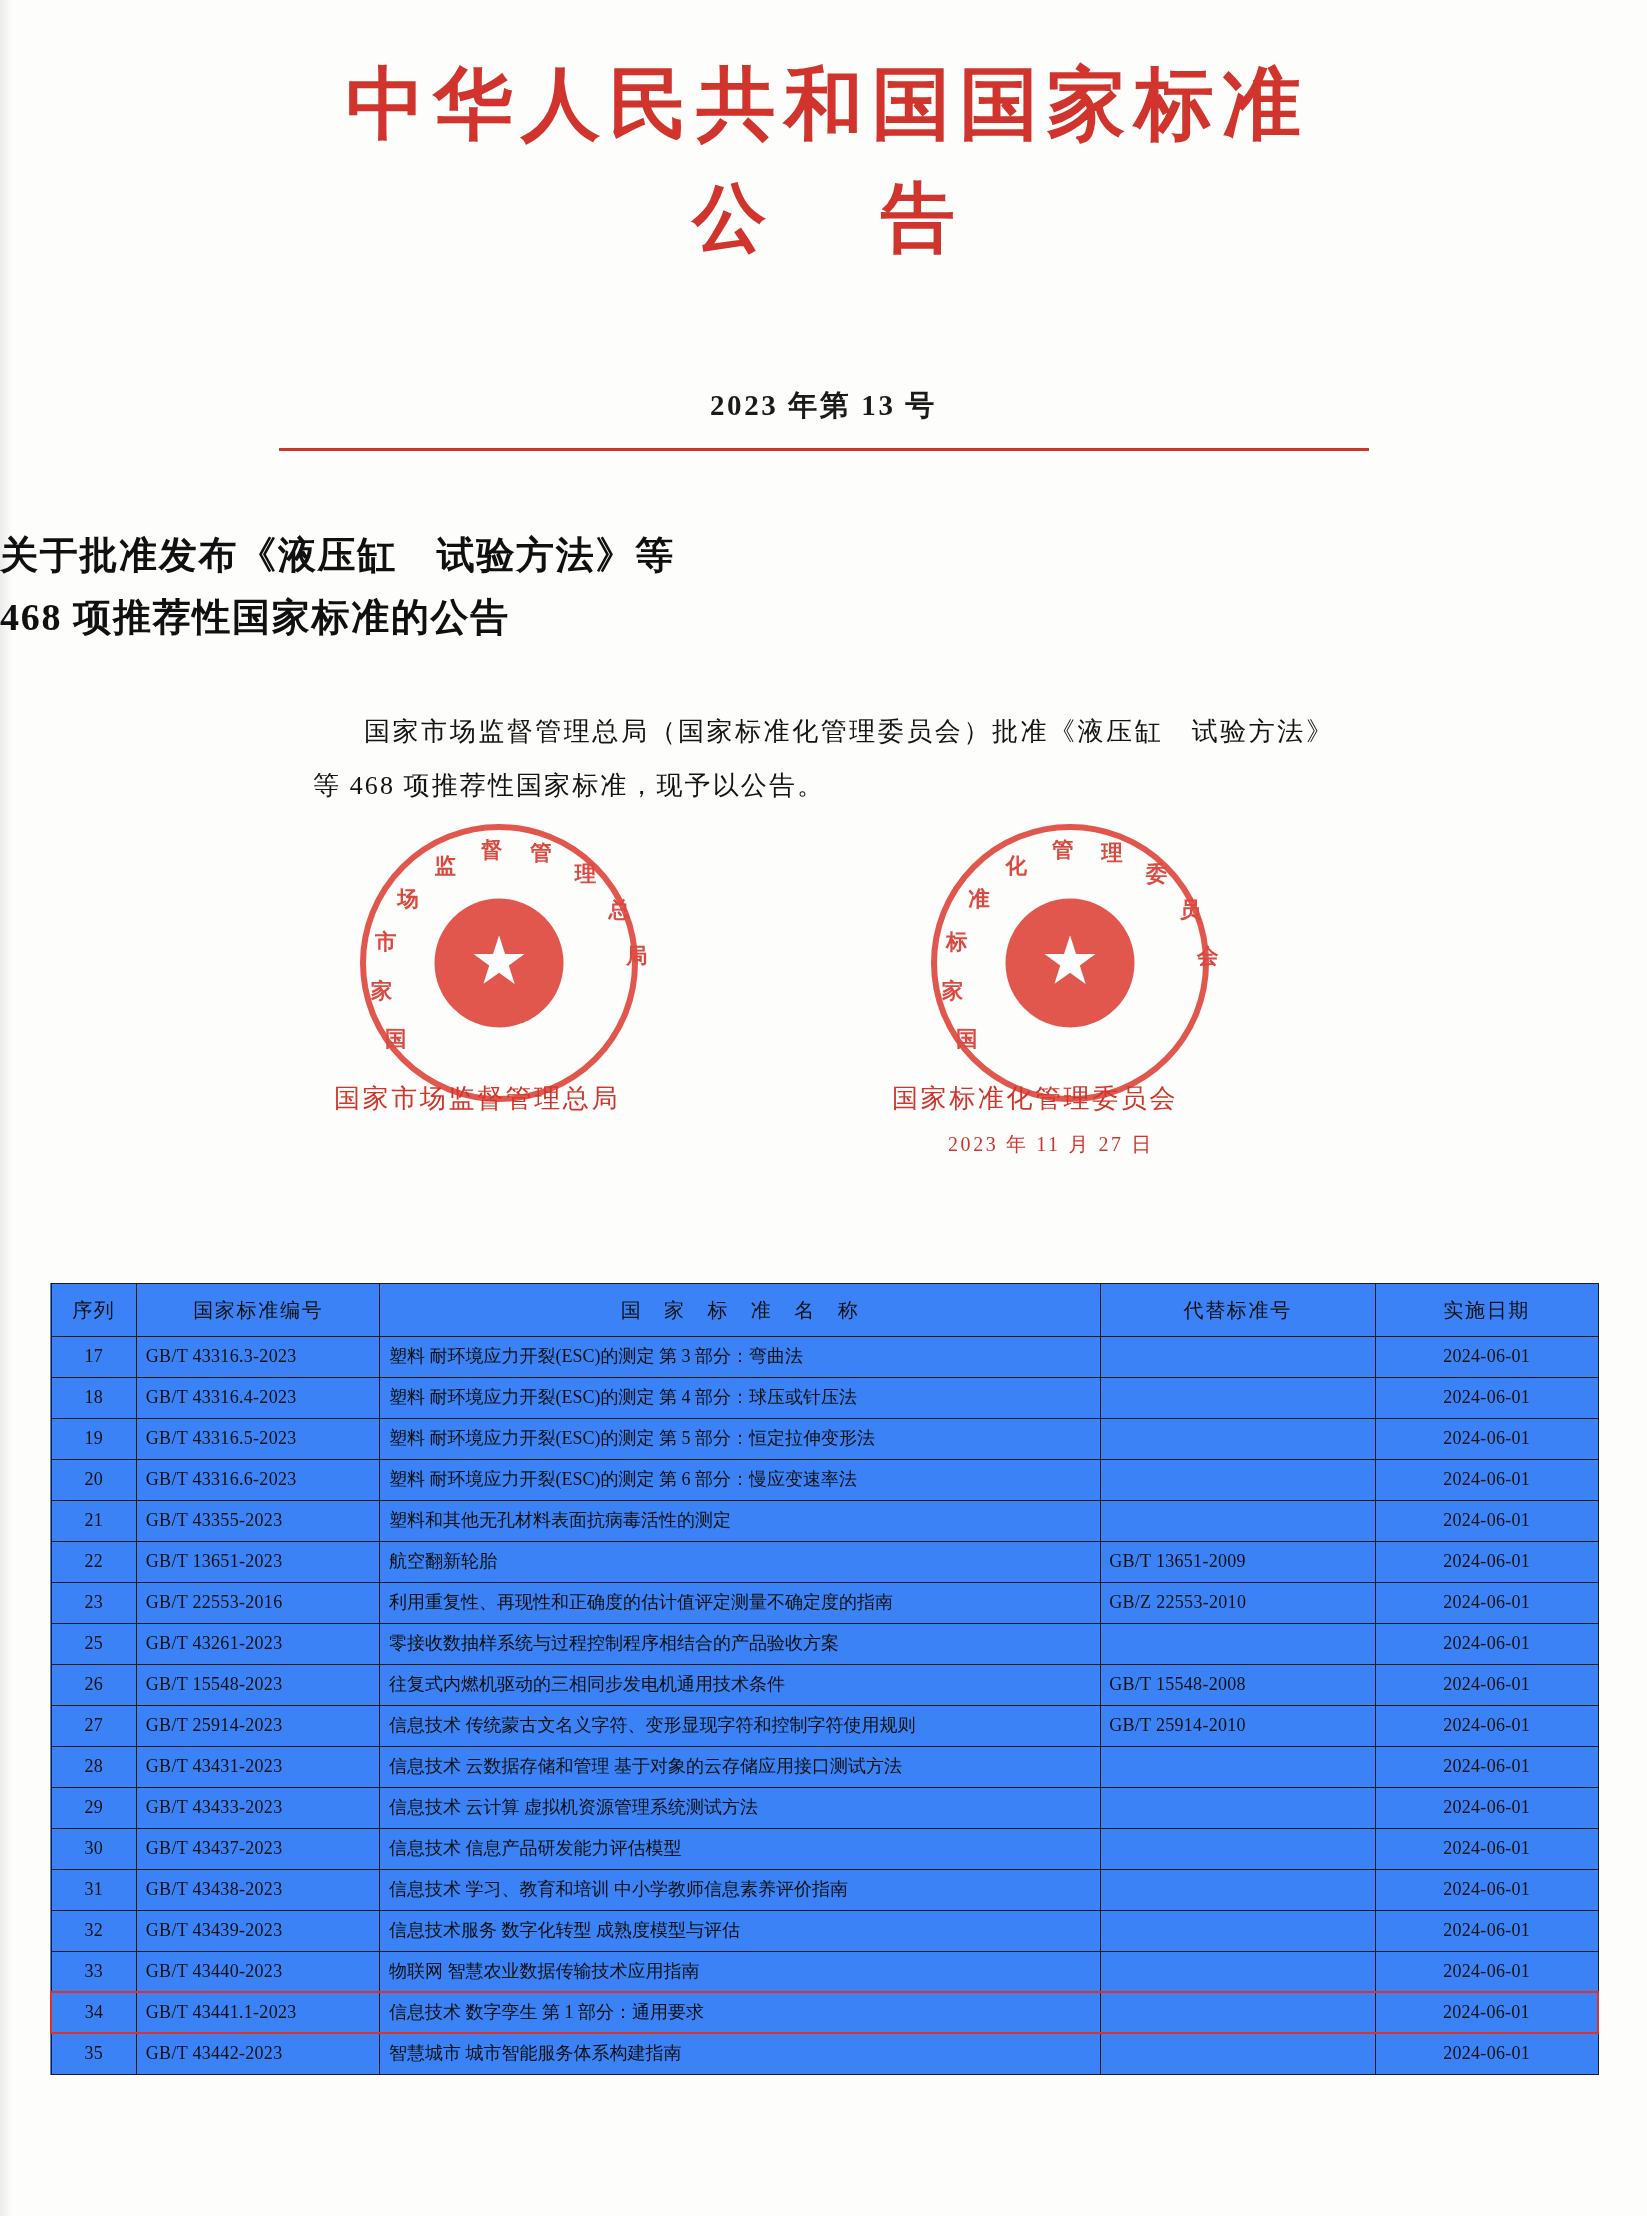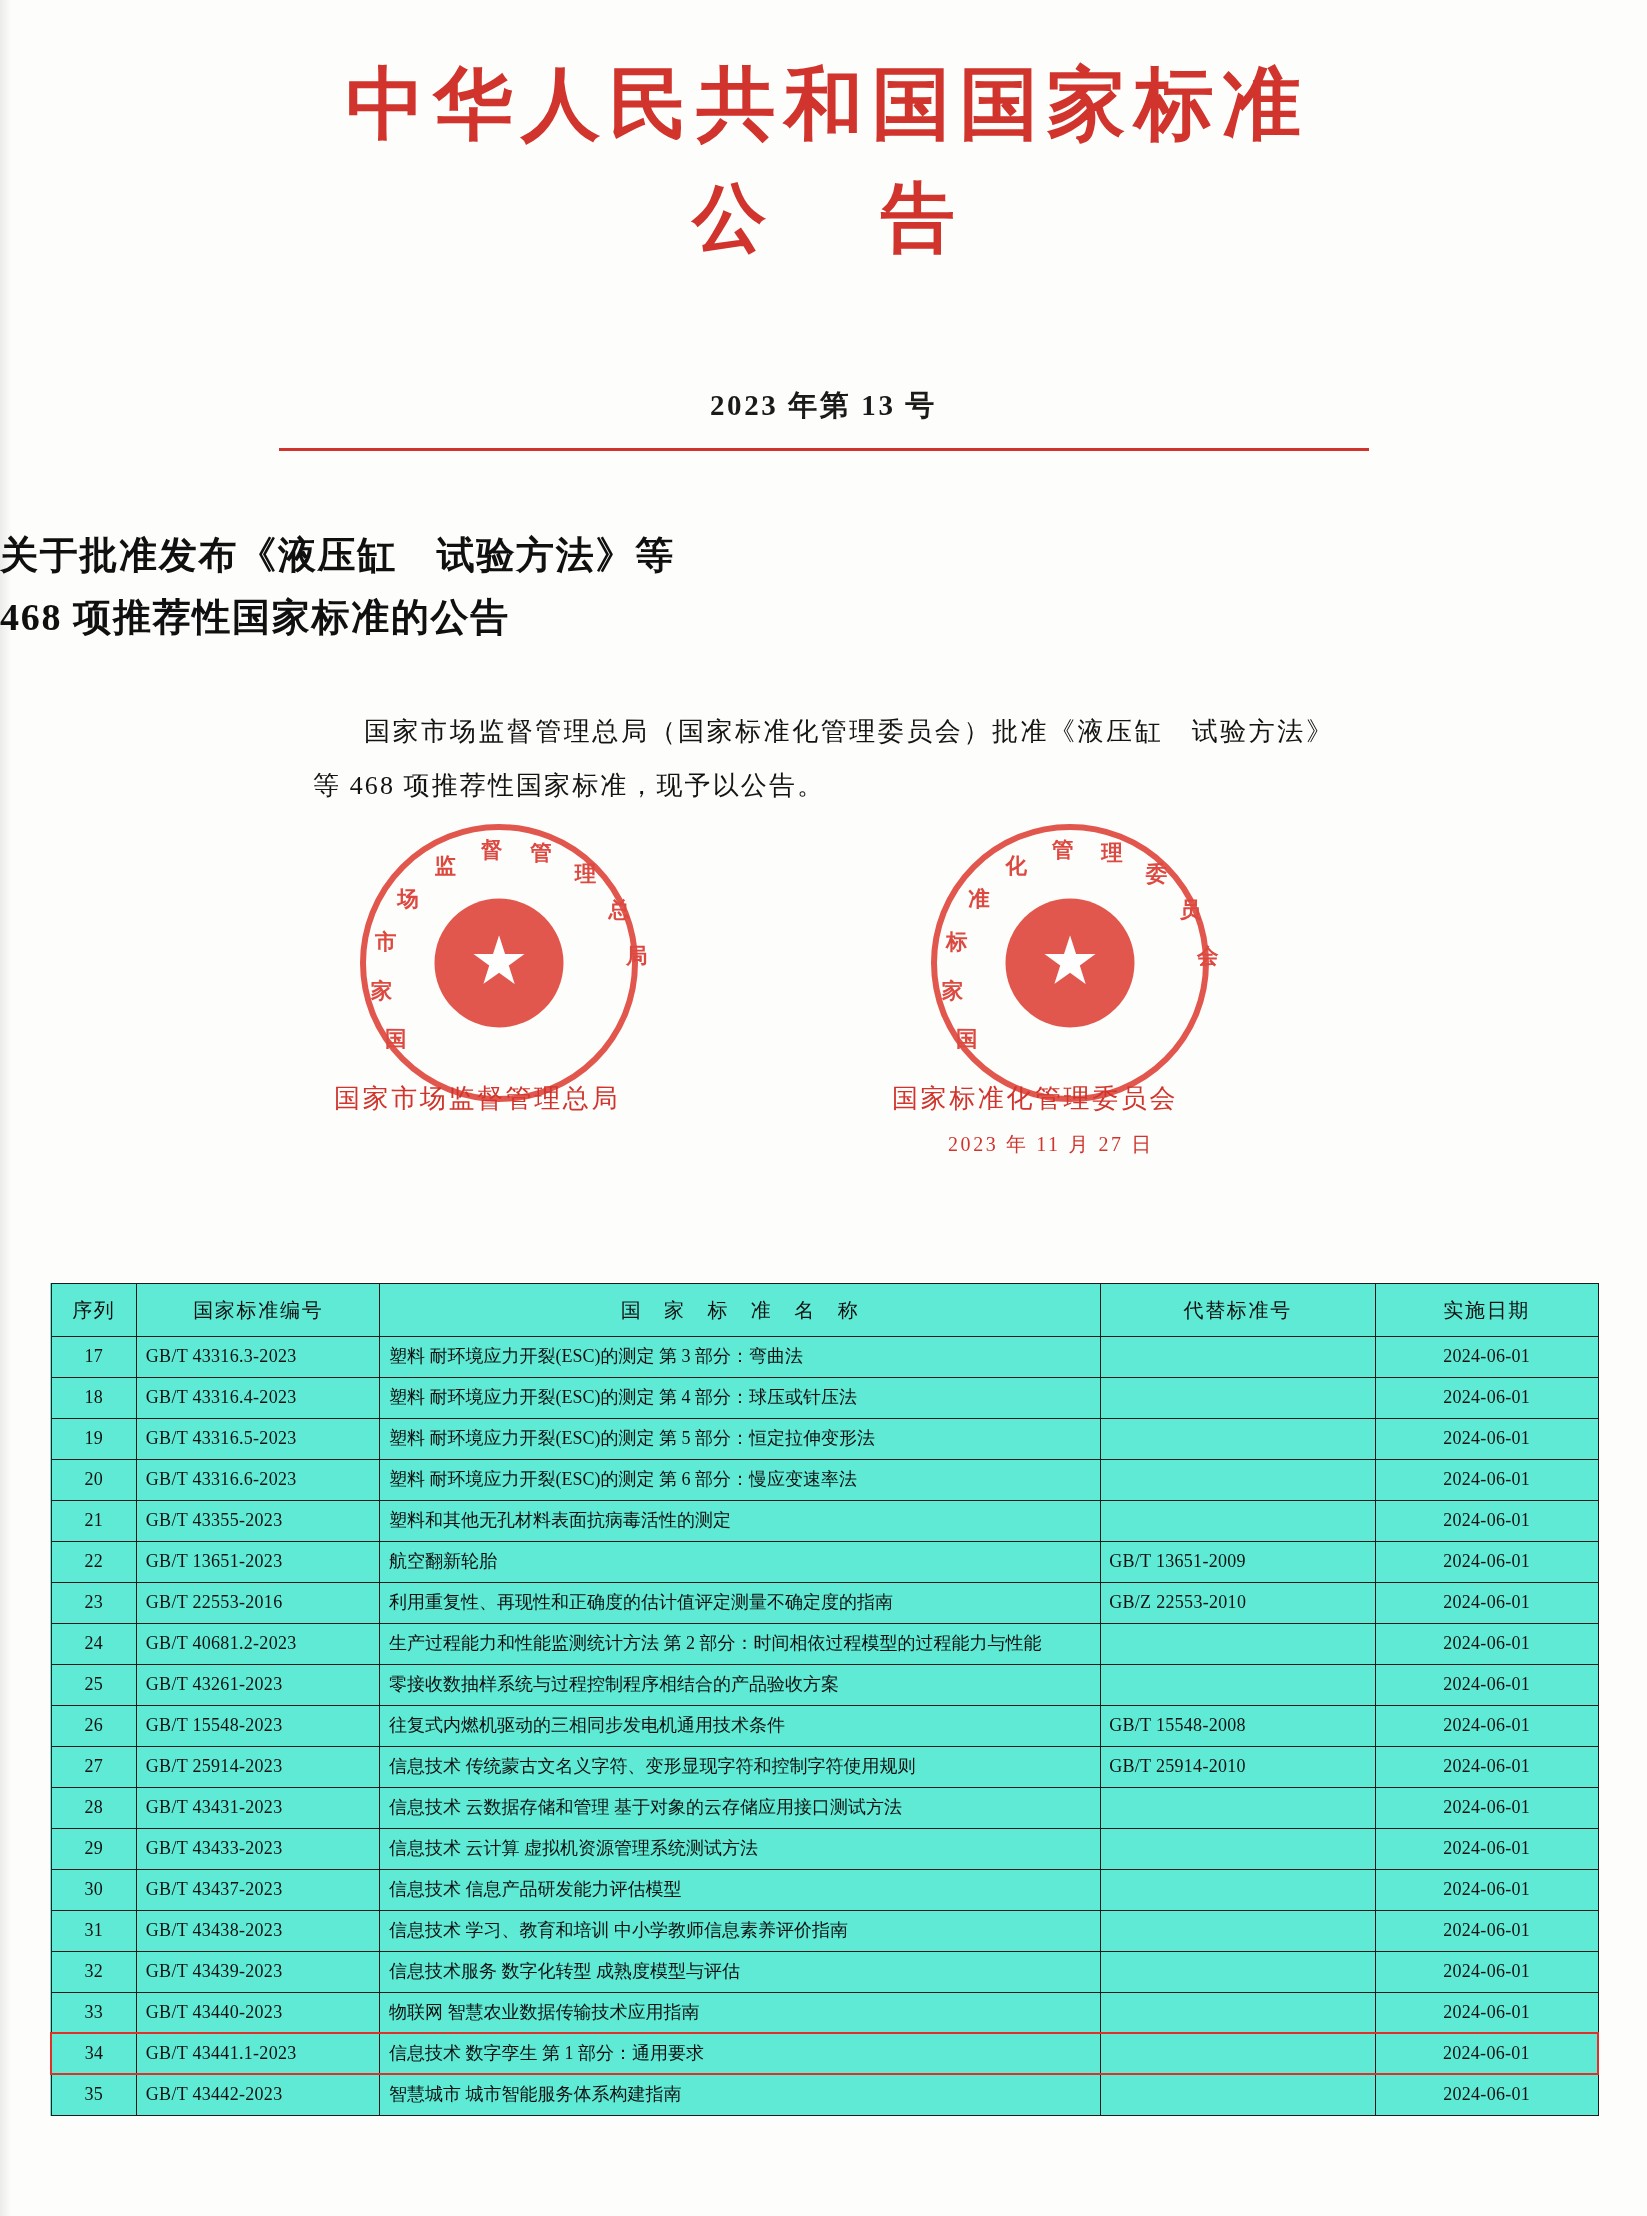--- a/index.html
+++ b/index.html
@@ -160,21 +160,21 @@
     left: 50px;
     top: 1283px;
     width: 1549px;
   }
   table.std {
     border-collapse: collapse;
     width: 100%;
     font-family: "Liberation Serif", serif;
     font-size: 18px;
     color: #111;
-    background: #5eead4;
+    background: #3b82f6;
   }
   table.std th, table.std td {
     border: 1.4px solid #1b1b1b;
     padding: 6.9px 8.6px;
     line-height: 1.3;
     vertical-align: middle;
   }
   table.std thead th {
     text-align: center;
     font-weight: 400;
@@ -323,27 +323,20 @@
             <td class="c-date">2024-06-01</td>
           </tr>
           <tr>
             <td class="c-seq">23</td>
             <td class="c-code">GB/T 22553-2016</td>
             <td class="c-name">利用重复性、再现性和正确度的估计值评定测量不确定度的指南</td>
             <td class="c-repl">GB/Z 22553-2010</td>
             <td class="c-date">2024-06-01</td>
           </tr>
           <tr>
-            <td class="c-seq">24</td>
-            <td class="c-code">GB/T 40681.2-2023</td>
-            <td class="c-name">生产过程能力和性能监测统计方法 第 2 部分：时间相依过程模型的过程能力与性能</td>
-            <td class="c-repl"></td>
-            <td class="c-date">2024-06-01</td>
-          </tr>
-          <tr>
             <td class="c-seq">25</td>
             <td class="c-code">GB/T 43261-2023</td>
             <td class="c-name">零接收数抽样系统与过程控制程序相结合的产品验收方案</td>
             <td class="c-repl"></td>
             <td class="c-date">2024-06-01</td>
           </tr>
           <tr>
             <td class="c-seq">26</td>
             <td class="c-code">GB/T 15548-2023</td>
             <td class="c-name">往复式内燃机驱动的三相同步发电机通用技术条件</td>

